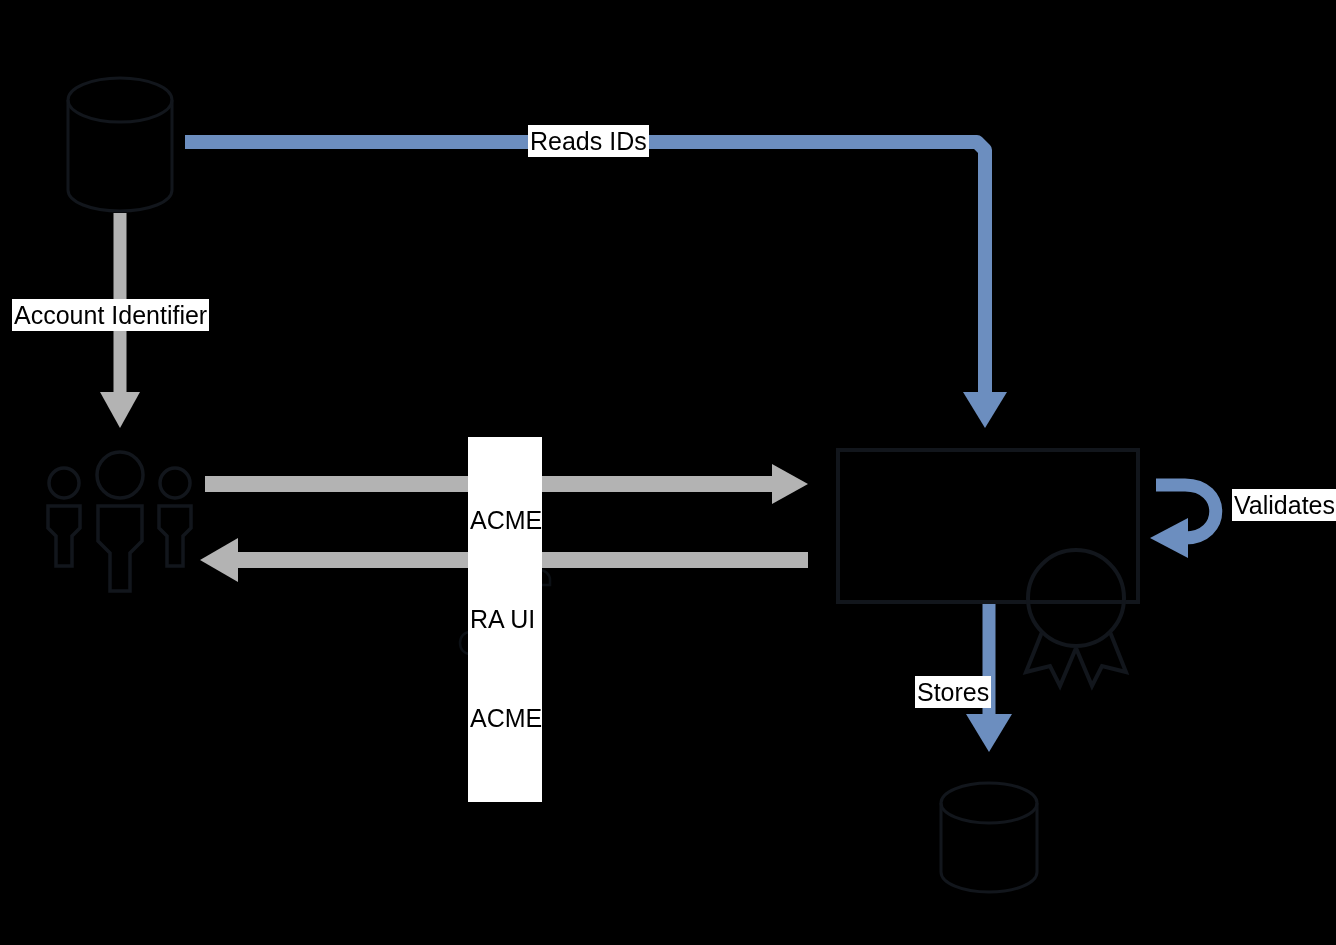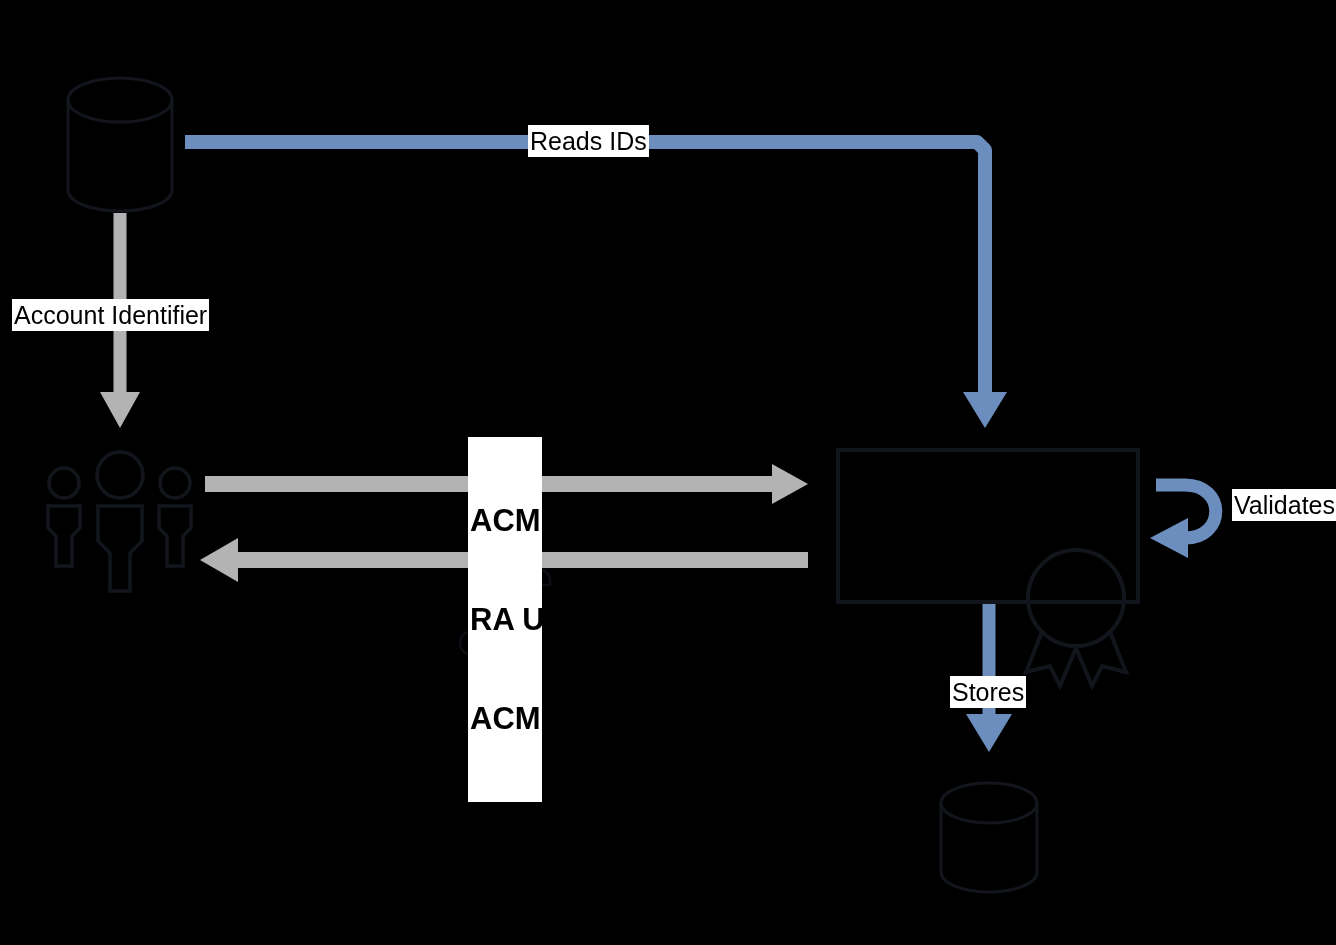--- a/index.html
+++ b/index.html
@@ -27,24 +27,24 @@
     background: #ffffff;
     color: #000000;
     font-family: "Liberation Sans", sans-serif;
     font-size: 25px;
     line-height: 30px;
     white-space: pre;
     padding: 1px 2px;
     box-sizing: border-box;
   }
   .lbl-multi {
-    font-weight: bold;
-    font-size: 31px;
+    font-weight: normal;
+    font-size: 25px;
     line-height: 33px;
-    text-align: center;
+    text-align: left;
   }
 </style>
 </head>
 <body>
 
 <div id="canvas">
 
   <svg class="layer" viewBox="0 0 1336 945" xmlns="http://www.w3.org/2000/svg">
 
     <g>
@@ -128,15 +128,15 @@
   <div class="lbl" style="left:12px; top:299px;">Account Identifier</div>
 
   <div class="lbl lbl-multi" style="left:468px; top:437px; width:74px;">
     <div>ACME</div>
     <div>RA UI</div>
     <div>ACME</div>
   </div>
 
   <div class="lbl" style="left:1232px; top:489px;">Validates</div>
 
-  <div class="lbl" style="left:950px; top:676px;">Stores</div>
+  <div class="lbl" style="left:915px; top:676px;">Stores</div>
 
 </div>
 
 </body></html>

